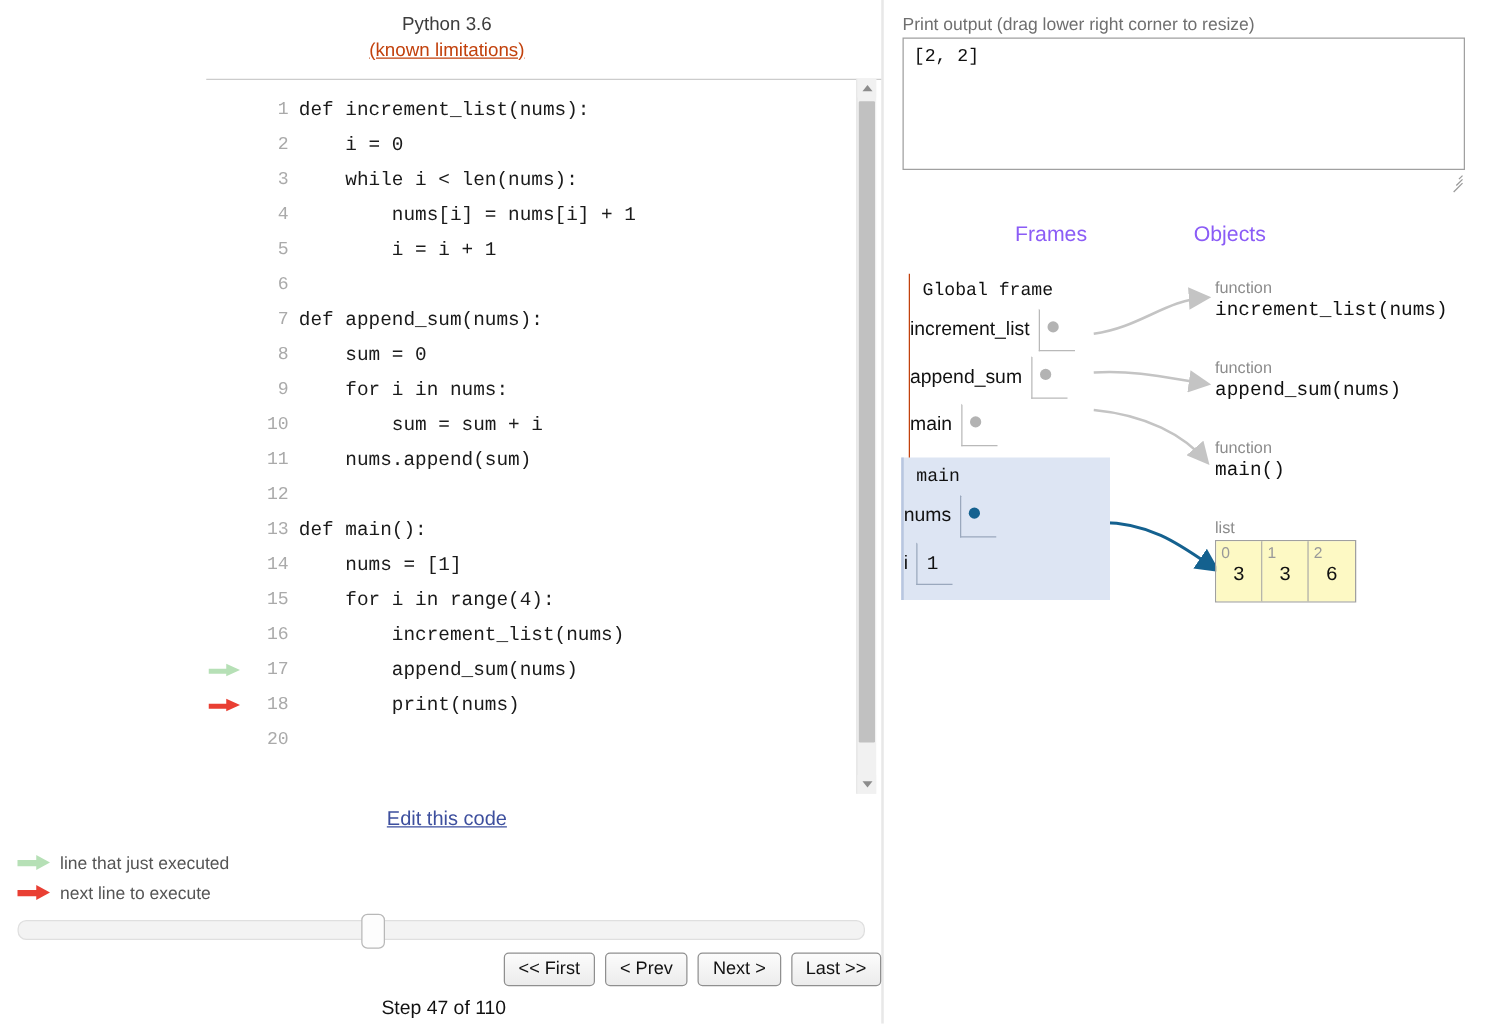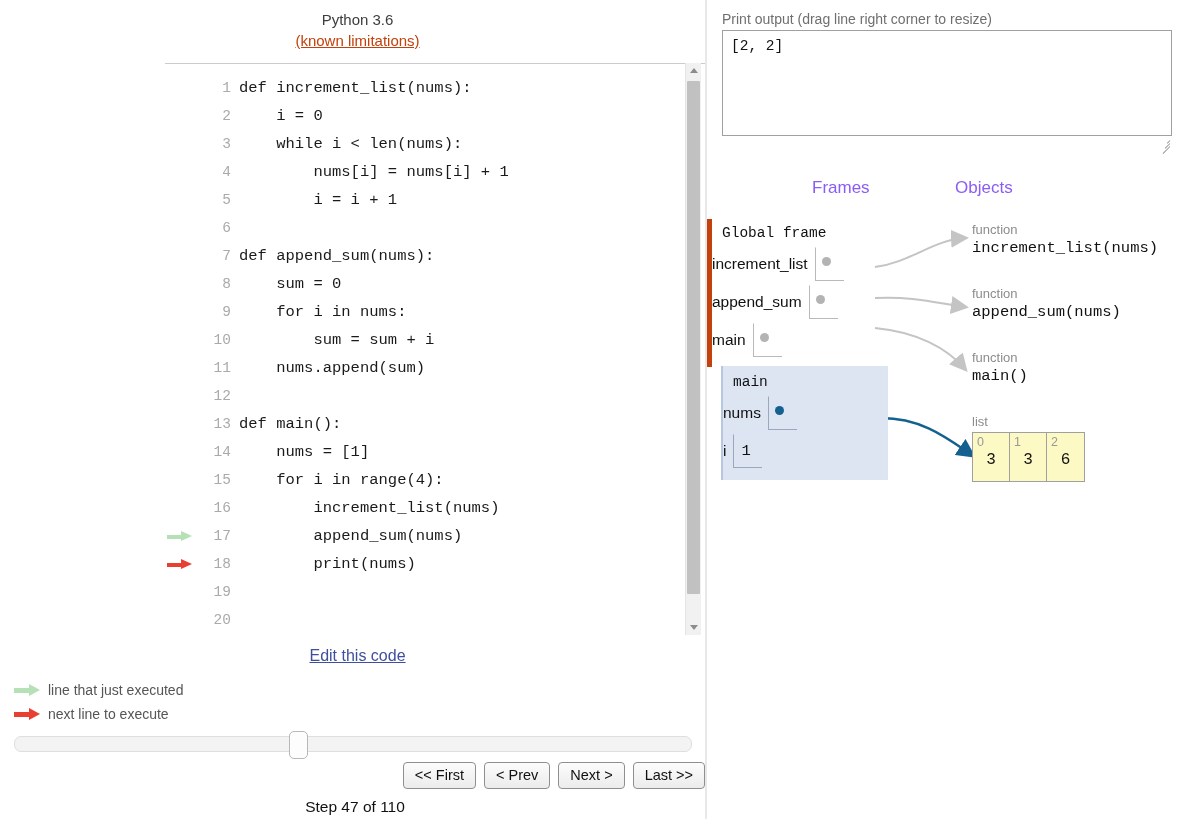--- a/index.html
+++ b/index.html
@@ -153,22 +153,22 @@
   }
 
   .col-head {
     position: absolute; font-size: 17px; color: #8b5cf6;
   }
   .col-head.frames { left: 105px; top: 178px; }
   .col-head.objects { left: 248px; top: 178px; }
 
   
   .global-frame {
-    position: absolute; left: 0; top: 219px; width: 165px;
-    border-left: 5px solid #c2410c; padding: 4px 0 6px 0;
+    position: absolute; left: 20px; top: 219px; width: 165px;
+    border-left: 1px solid #c2410c; padding: 4px 0 6px 0;
   }
   .frame-title {
     font-family: "Liberation Mono", monospace; font-size: 14.5px;
     color: #111111; padding: 2px 0 6px 10px;
   }
   .var-row {
     display: flex; align-items: stretch; justify-content: flex-start;
     height: 34px; margin-bottom: 4px;
   }
   .var-name {
@@ -335,25 +335,20 @@
           </div>
           <div class="code-row">
             <div class="arrow-cell">
               <div class="arrow arrow-red">
                 <span class="shaft"></span>
                 <span class="head"></span>
               </div>
             </div>
             <div class="lineno">18</div>
             <div class="linecode">        print(nums)</div>
-          </div>
-          <div class="code-row">
-            <div class="arrow-cell"></div>
-            <div class="lineno">19</div>
-            <div class="linecode"></div>
           </div>
           <div class="code-row">
             <div class="arrow-cell"></div>
             <div class="lineno">20</div>
             <div class="linecode"></div>
           </div>
           <div class="code-row">
             <div class="arrow-cell"></div>
           </div>
         </div>
@@ -395,21 +390,21 @@
       <button class="ctrl-btn">&lt; Prev</button>
       <button class="ctrl-btn">Next &gt;</button>
       <button class="ctrl-btn">Last &gt;&gt;</button>
     </div>
 
     <div class="step-label">Step 47 of 110</div>
   </div>
 
   <div class="right-pane">
 
-    <div class="print-label">Print output (drag line right corner to resize)</div>
+    <div class="print-label">Print output (drag lower right corner to resize)</div>
     <div class="print-box">[2, 2]</div>
     <div class="resize-grip">
       <i style="top:10px; width:10px;"></i>
       <i style="top:7px; width:7px;"></i>
       <i style="top:4px; width:4px;"></i>
     </div>
 
     <div class="col-head frames">Frames</div>
     <div class="col-head objects">Objects</div>
 

